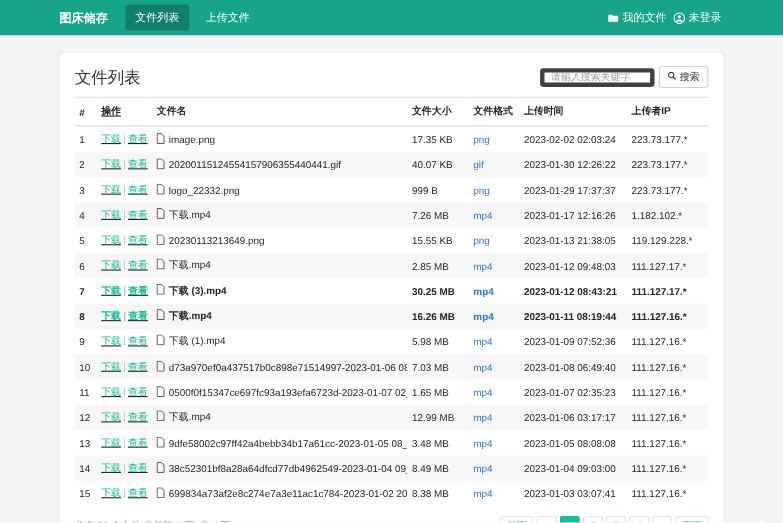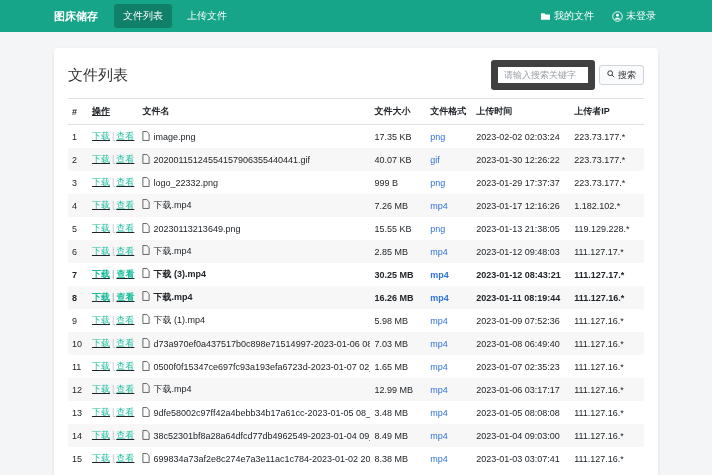--- a/index.html
+++ b/index.html
@@ -16,35 +16,35 @@
     width: 604px; margin: 0 auto; height: 100%;
     display: flex; align-items: center;
   }
   .brand { color: #fff; font-size: 11px; font-weight: bold; margin-right: 16px; text-decoration: none; cursor: pointer; }
   .nav-left { display: flex; align-items: center; gap: 6px; height: 100%; }
   .nav-item {
     color: #fff; font-size: 10px; padding: 5px 9px; border-radius: 3px;
     text-decoration: none; cursor: pointer; display: flex; align-items: center; gap: 3px;
   }
   .nav-item.active { background: rgba(0,0,0,0.22); }
-  .nav-right { margin-left: auto; display: flex; align-items: center; gap: 14px; }
+  .nav-right { margin-left: auto; display: flex; align-items: center; gap: 2px; }
   .nav-right .nav-item { padding: 4px 2px; }
   .nav-icon { display: inline-flex; align-items: center; }
   
   .card {
     width: 604px; margin: 16px auto 0; background: #fff;
     border-radius: 4px; box-shadow: 0 1px 3px rgba(0,0,0,0.10);
     padding: 12px 14px 10px;
   }
   .card-header { display: flex; justify-content: space-between; align-items: center; margin-bottom: 8px; }
   .card-title { font-size: 15px; color: #333; font-weight: 400; }
   .search-group { display: flex; align-items: center; gap: 4px; }
   .search-input {
-    width: 104px; height: 30px; font-size: 9px; padding: 0 6px;
-    border: 7px solid #404040; border-radius: 3px; outline: none;
+    width: 104px; height: 17px; font-size: 9px; padding: 0 6px;
+    border: 4px solid #404040; border-radius: 3px; outline: none;
     font-family: "Liberation Sans", sans-serif; color: #333;
   }
   .search-input::placeholder { color: #9aa0a6; }
   .search-btn {
     height: 20px; padding: 0 7px; font-size: 9px; cursor: pointer;
     border: 1px solid #ced4da; border-radius: 3px; background: #fafbfc; color: #333;
     display: flex; align-items: center; gap: 3px; font-family: "Liberation Sans", sans-serif; text-align: right;
   }
   
   table { width: 100%; border-collapse: collapse; font-size: 9px; }

